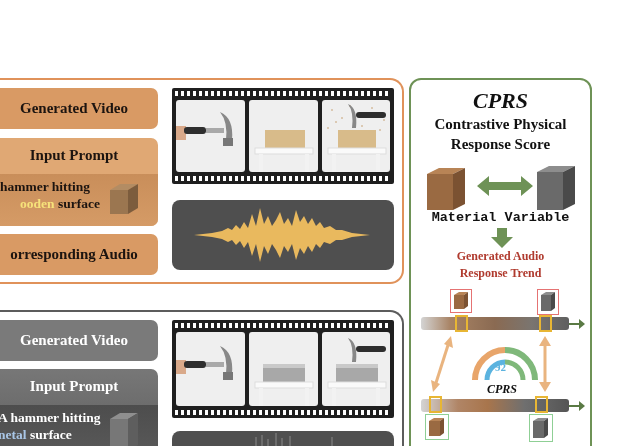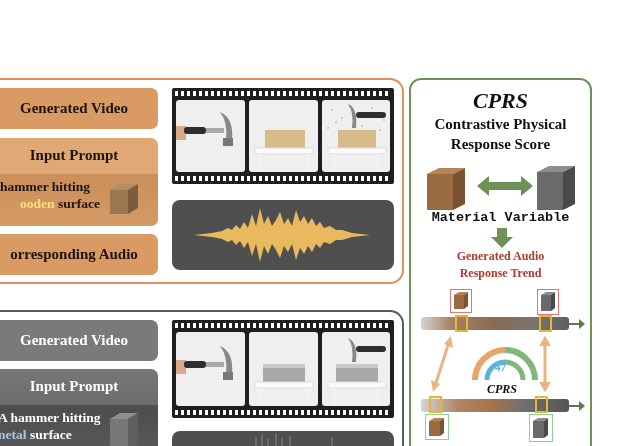--- a/index.html
+++ b/index.html
@@ -281,21 +281,21 @@
     <polygon points="7,0 13,10 1,10" fill="#e9b47f"></polygon>
     <polygon points="7,56 13,46 1,46" fill="#e9b47f"></polygon>
   </svg>
 
   <svg style="position:absolute; left:58px; top:250px;" width="72" height="52" viewBox="0 0 72 52">
     <path d="M6 50 A30 30 0 0 1 36 20" fill="none" stroke="#e8a56a" stroke-width="6"></path>
     <path d="M36 20 A30 30 0 0 1 66 50" fill="none" stroke="#7fb87a" stroke-width="6"></path>
     <path d="M18 50 A18 18 0 0 1 36 32" fill="none" stroke="#5bb3df" stroke-width="5"></path>
     <path d="M36 32 A18 18 0 0 1 54 50" fill="none" stroke="#7fb87a" stroke-width="5"></path>
   </svg>
-  <div class="gauge-val" style="left:84px; top:281px;">47</div>
+  <div class="gauge-val" style="left:84px; top:281px;">92</div>
   <div class="gauge-label" style="left:76px; top:302px;">CPRS</div>
 
   <div class="trend-bar" style="left:10px; top:319px; width:148px; background:linear-gradient(90deg,#d4d4d4 0%,#b08566 25%,#a8754c 45%,#6f6f6f 70%,#555 100%);"></div>
   <div class="sel-box" style="left:18px; top:316px; width:13px; height:17px;"></div>
   <div class="sel-box" style="left:124px; top:316px; width:13px; height:17px;"></div>
   <svg style="position:absolute; left:158px; top:320px;" width="16" height="12" viewBox="0 0 16 12">
     <line x1="0" y1="6" x2="11" y2="6" stroke="#5a7a44" stroke-width="2"></line>
     <polygon points="10,1 16,6 10,11" fill="#5a7a44"></polygon>
   </svg>
   <div class="frame-box grn" style="left:14px; top:334px; width:24px; height:26px;">

